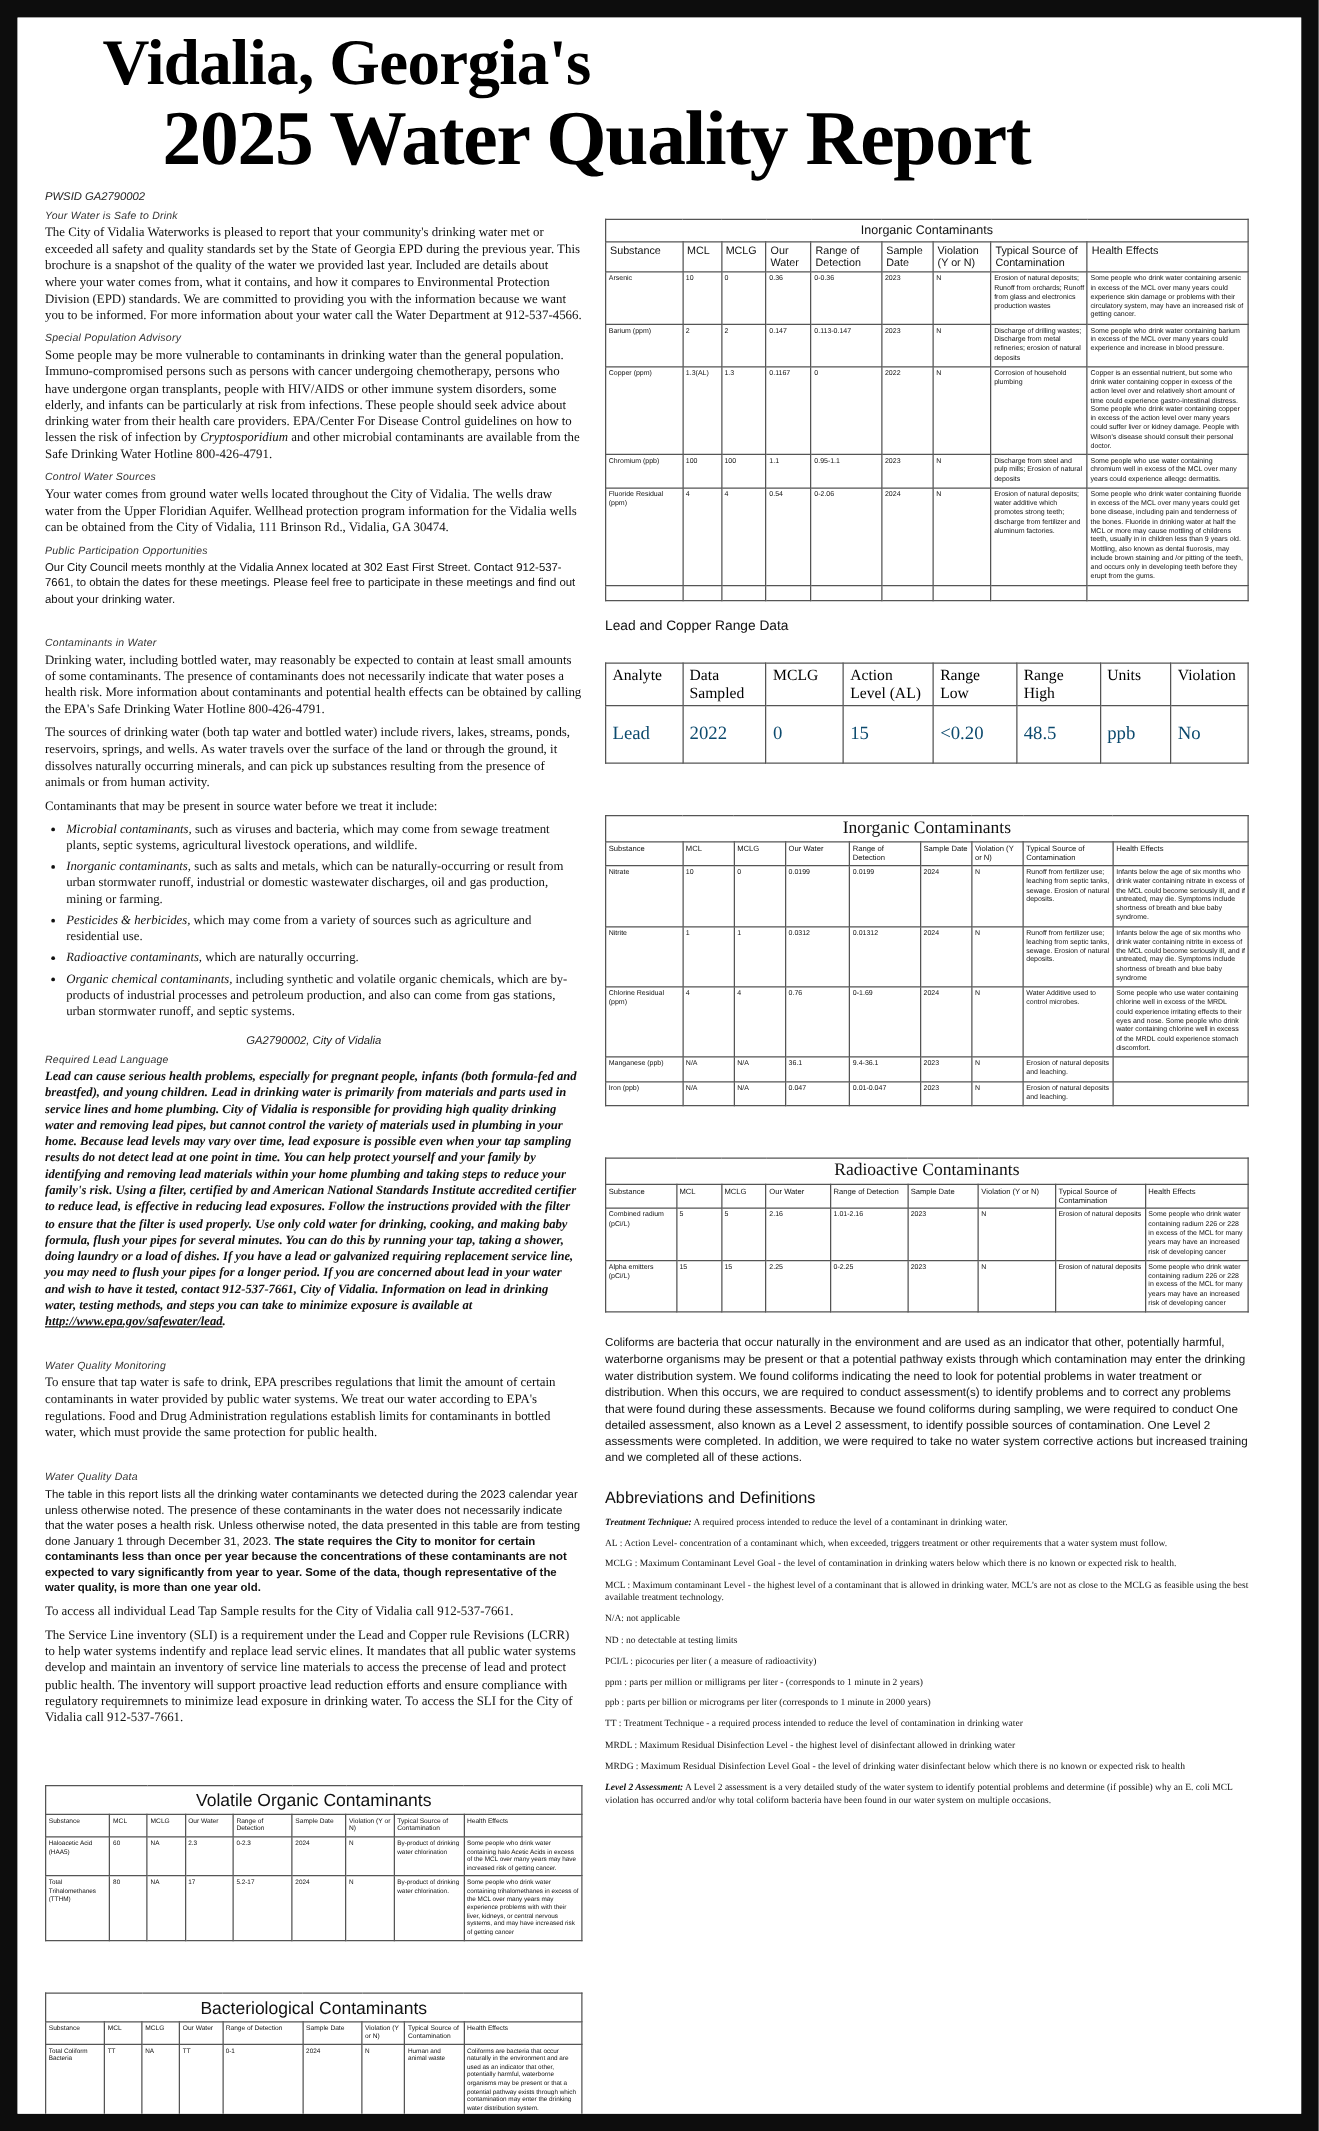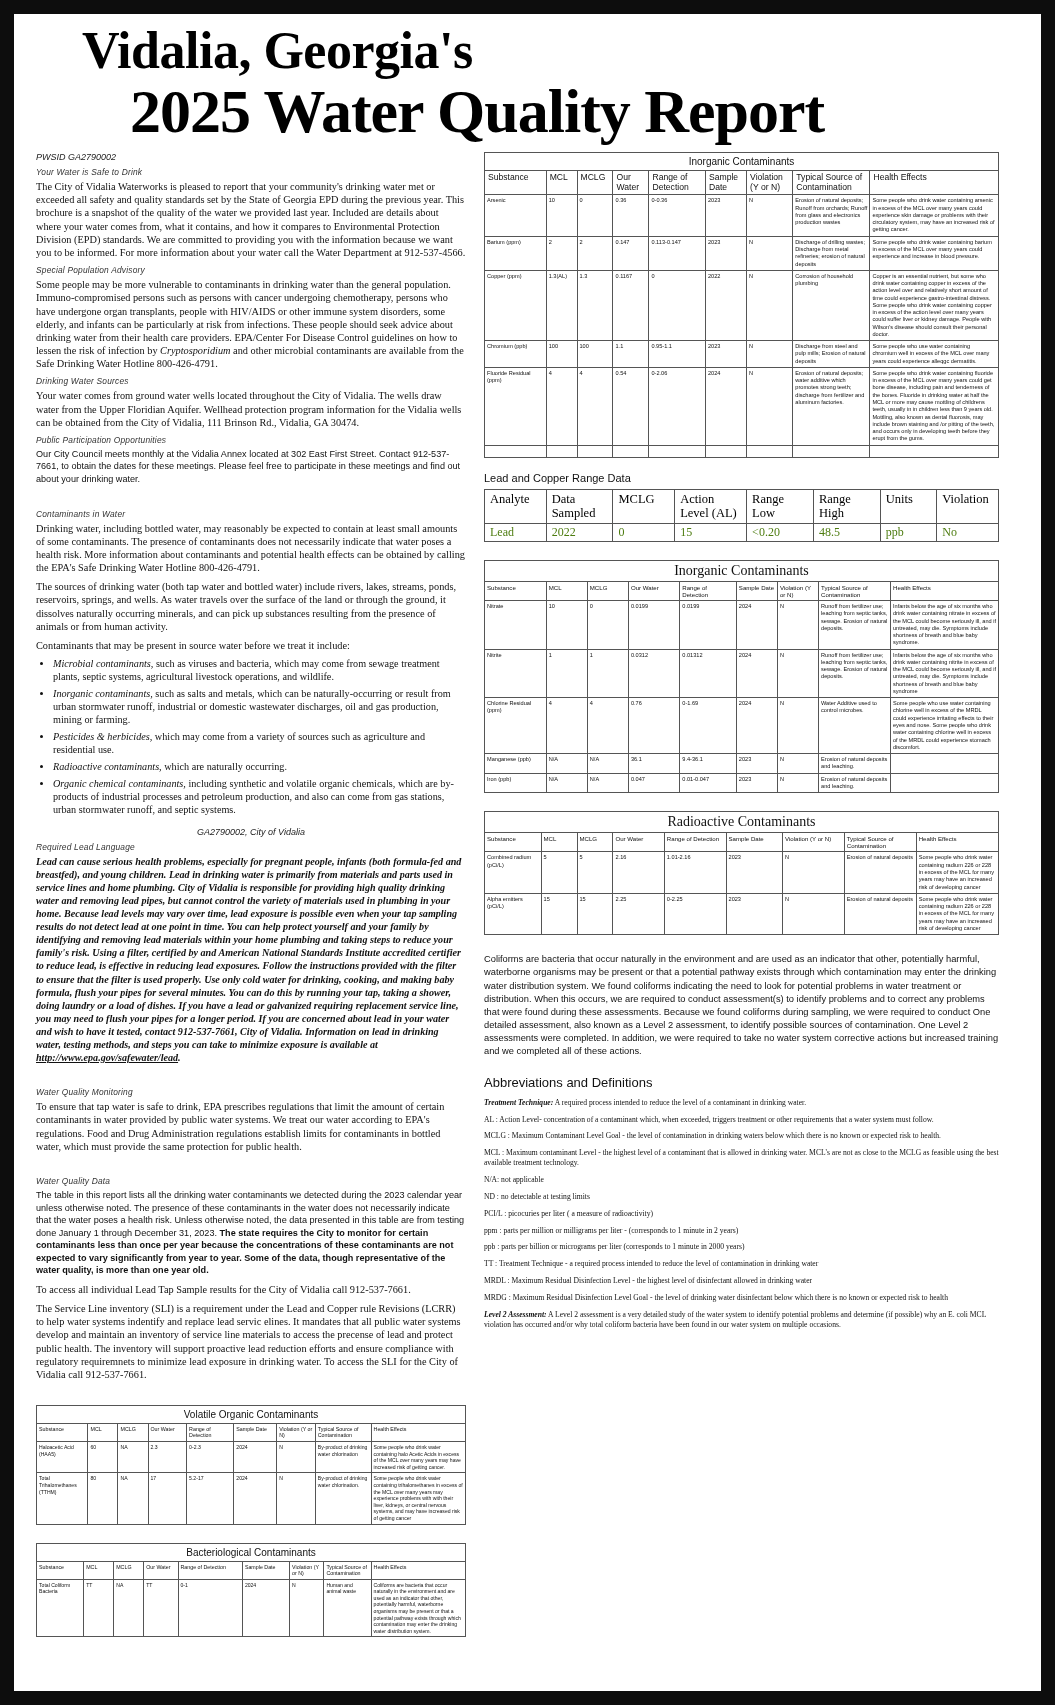--- a/index.html
+++ b/index.html
@@ -29,39 +29,39 @@
   p.ital{font-style:italic;font-weight:bold;font-size:10.1px;line-height:1.3;margin:0 0 6px 0;color:#111;}
   ul.bul{margin:2px 0 6px 0;padding-left:17px;}
   ul.bul li{font-size:10.2px;line-height:1.27;margin-bottom:4px;color:#111;}
   ul.bul li i{font-style:italic;}
   .centerlabel{font-family:"Liberation Sans",sans-serif;font-style:italic;font-size:9px;
     text-align:center;margin:10px 0 4px 0;color:#222;}
   .gap{height:12px;}
   a.lnk{color:#111;}
 
   
-  table{border-collapse:collapse;width:100%;}
+  table{border-collapse:collapse;width:100%;margin-top:23px;}
   table.grid, table.grid td, table.grid th{border:0.8px solid #555;}
   .tbl-title{font-family:"Liberation Sans",sans-serif;font-size:10px;text-align:center;
     padding:3px 2px;font-weight:normal;color:#111;}
   .tbl-title-serif{font-family:"Liberation Serif",serif;font-size:14px;text-align:center;
     padding:2px;font-weight:normal;color:#111;}
   th.hd{font-family:"Liberation Sans",sans-serif;font-size:8.6px;font-weight:normal;
     text-align:left;vertical-align:top;padding:2px 3px;color:#111;line-height:1.12;}
   th.hd-sm{font-family:"Liberation Sans",sans-serif;font-size:6.1px;font-weight:normal;
     text-align:left;vertical-align:top;padding:2px 2px;color:#111;line-height:1.18;}
   td.cel{font-family:"Liberation Sans",sans-serif;font-size:5.6px;vertical-align:top;
     padding:2px 2px;color:#111;line-height:1.3;}
   .lc-title{font-family:"Liberation Sans",sans-serif;font-size:11px;margin:14px 0 5px 0;color:#111;}
   table.lc th{font-family:"Liberation Serif",serif;font-size:12.5px;font-weight:normal;
     text-align:left;vertical-align:top;padding:2px 5px;line-height:1.15;}
-  table.lc td{font-family:"Liberation Serif",serif;font-size:12px;padding:1px 5px;color:#4d7c0f;}
+  table.lc td{font-family:"Liberation Serif",serif;font-size:15px;padding:14px 5px;color:#0c4a6e;}
 
   
-  .sm-title{font-family:"Liberation Sans",sans-serif;font-size:10px;padding:3px;text-align:center;color:#111;}
+  .sm-title{font-family:"Liberation Sans",sans-serif;font-size:14px;padding:3px;text-align:center;color:#111;}
   th.hd-xs{font-family:"Liberation Sans",sans-serif;font-size:5.3px;font-weight:normal;
     text-align:left;vertical-align:top;padding:2px 2px;color:#111;line-height:1.22;}
   td.cel-xs{font-family:"Liberation Sans",sans-serif;font-size:5.1px;vertical-align:top;
     padding:2px 2px;color:#111;line-height:1.3;}
 
   
   p.coli{font-family:"Liberation Sans",sans-serif;font-size:9.3px;line-height:1.42;margin:0 0 7px 0;color:#111;}
   .abbr-title{font-family:"Liberation Sans",sans-serif;font-size:13px;margin:16px 0 8px 0;color:#111;}
   p.abbr{font-size:7.6px;line-height:1.3;margin:0 0 7px 0;color:#111;}
   p.abbr .it{font-style:italic;font-weight:bold;}
@@ -82,21 +82,21 @@
 
     <div class="colL">
       <div class="pwsid">PWSID GA2790002</div>
 
       <div class="sanslabel">Your Water is Safe to Drink</div>
       <p class="body">The City of Vidalia Waterworks is pleased to report that your community's drinking water met or exceeded all safety and quality standards set by the State of Georgia EPD during the previous year. This brochure is a snapshot of the quality of the water we provided last year. Included are details about where your water comes from, what it contains, and how it compares to Environmental Protection Division (EPD) standards. We are committed to providing you with the information because we want you to be informed. For more information about your water call the Water Department at 912-537-4566.</p>
 
       <div class="sanslabel">Special Population Advisory</div>
       <p class="body"><span>Some people may be more vulnerable to contaminants in drinking water than the general population. Immuno-compromised persons such as persons with cancer undergoing chemotherapy, persons who have undergone organ transplants, people with HIV/AIDS or other immune system disorders, some elderly, and infants can be particularly at risk from infections. These people should seek advice about drinking water from their health care providers. EPA/Center For Disease Control guidelines on how to lessen the risk of infection by </span><i>Cryptosporidium</i><span> and other microbial contaminants are available from the Safe Drinking Water Hotline 800-426-4791.</span></p>
 
-      <div class="sanslabel">Drinking Water Sources</div>
+      <div class="sanslabel">Control Water Sources</div>
       <p class="body">Your water comes from ground water wells located throughout the City of Vidalia.  The wells draw water from the Upper Floridian Aquifer. Wellhead protection program information for the Vidalia wells can be obtained from the City of Vidalia, 111 Brinson Rd., Vidalia, GA 30474.</p>
 
       <div class="sanslabel">Public Participation Opportunities</div>
       <p class="sans">Our City Council meets monthly at the Vidalia Annex located at 302 East First Street.  Contact 912-537-7661, to obtain the dates for these meetings.  Please feel free to participate in these meetings and find out about your drinking water.</p>
 
       <div class="gap"></div>
 
       <div class="sanslabel">Contaminants in Water</div>
       <p class="body">Drinking water, including bottled water, may reasonably be expected to contain at least small amounts of some contaminants. The presence of contaminants does not necessarily indicate that water poses a health risk. More information about contaminants and potential health effects can be obtained by calling the EPA's Safe Drinking Water Hotline 800-426-4791.</p>
       <p class="body">The sources of drinking water (both tap water and bottled water) include rivers, lakes, streams, ponds, reservoirs, springs, and wells. As water travels over the surface of the land or through the ground, it dissolves naturally occurring minerals, and can pick up substances resulting from the presence of animals or from human activity.</p>

